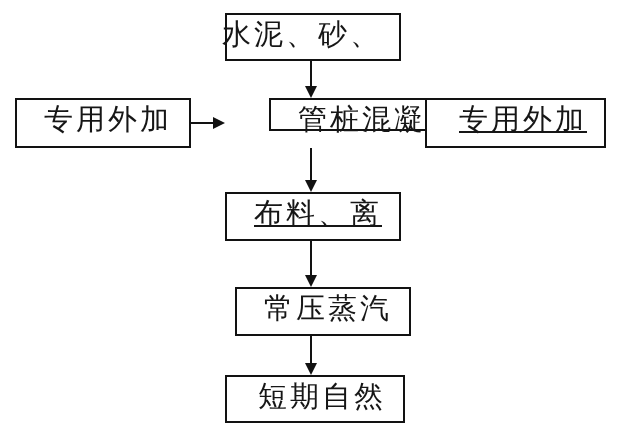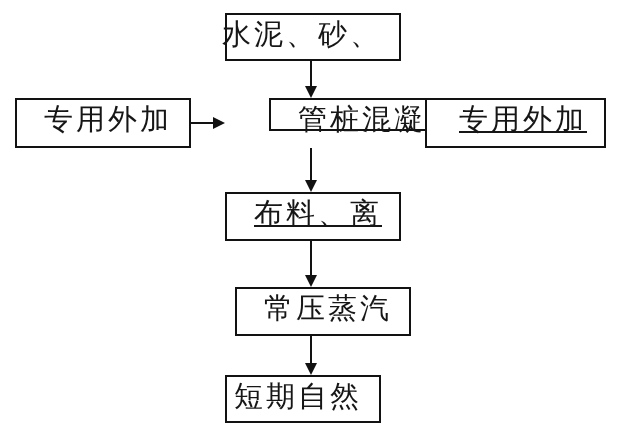--- a/index.html
+++ b/index.html
@@ -37,21 +37,21 @@
     color: #161616;
     white-space: nowrap;
   }
   
   #node-cement-sand        { left: 225px; top: 13px;  width: 176px; height: 48px; }
   #node-special-minerals   { left: 15px;  top: 98px;  width: 176px; height: 50px; }
   #node-pipe-pile-concrete { left: 225px; top: 98px;  width: 176px; height: 33px; margin-left: 44px; }
   #node-special-admixture  { left: 425px; top: 98px;  width: 181px; height: 50px; text-decoration: underline; }
   #node-distribution       { left: 225px; top: 192px; width: 176px; height: 49px; text-decoration: underline; }
   #node-steam-curing       { left: 225px; top: 287px; width: 176px; height: 49px; margin-left: 10px; }
-  #node-natural-curing     { left: 225px; top: 375px; width: 156px; height: 48px; }
+  #node-natural-curing     { left: 225px; top: 375px; width: 180px; height: 48px; }
 
   .arrow-line {
     stroke: #121212;
     stroke-width: 2;
   }
   .arrow-head {
     fill: #121212;
     stroke: none;
   }
 </style>

